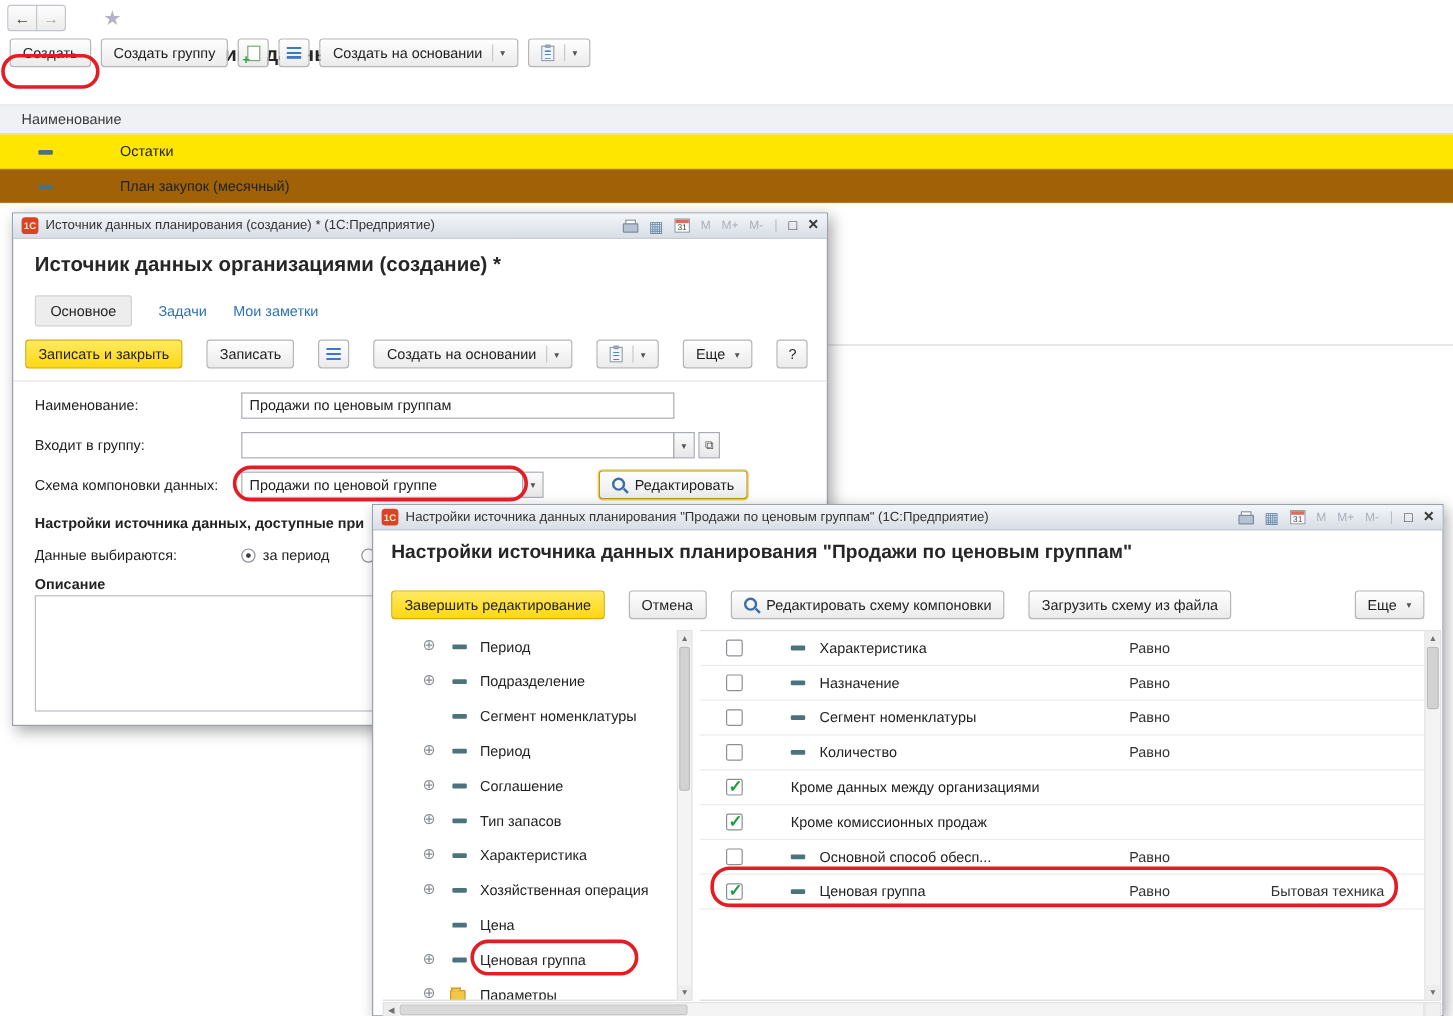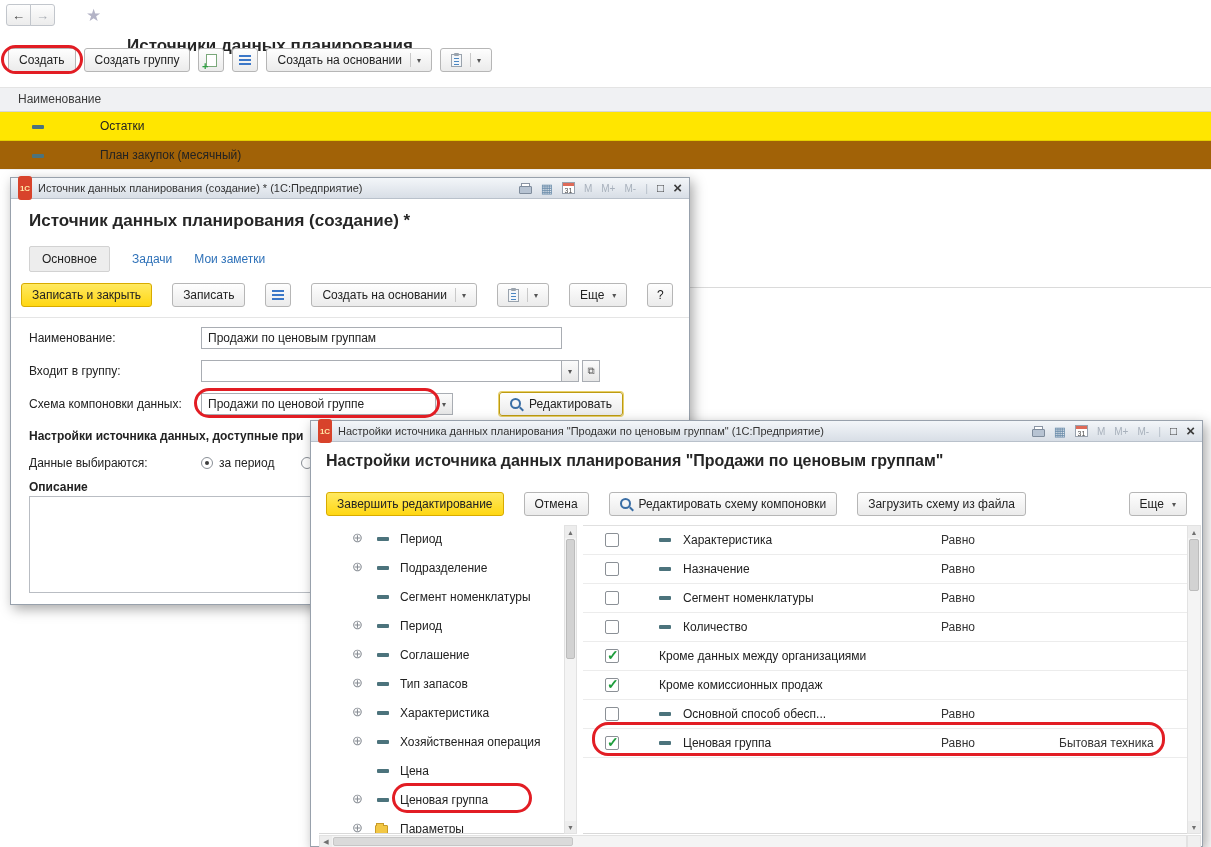--- a/index.html
+++ b/index.html
@@ -8,40 +8,40 @@
 
   
   .topbar{position:absolute;left:0;top:0;width:100%;height:34px;background:#fff;}
   .navgrp{position:absolute;left:6px;top:4px;display:flex;}
   .navbtn{width:25px;height:22px;border:1px solid #c2c6cc;background:linear-gradient(#fdfdfd,#ececec);display:flex;align-items:center;justify-content:center;font-size:13px;color:#444;}
   .navbtn.back{border-radius:3px 0 0 3px;}
   .navbtn.fwd{border-radius:0 3px 3px 0;margin-left:-1px;color:#a8adb4;}
   .star{position:absolute;left:86px;top:5px;font-size:17px;color:#b3b3c6;}
   .wtitle{position:absolute;left:127px;top:20px;font-size:17px;font-weight:bold;color:#262626;white-space:nowrap;margin-top:16px;}
 
-  .toolbar{position:absolute;left:0;top:46px;width:100%;height:28px;display:flex;align-items:center;gap:8px;padding-left:8px;text-align:center;}
+  .toolbar{position:absolute;left:0;top:30px;width:100%;height:28px;display:flex;align-items:center;gap:8px;padding-left:8px;text-align:center;}
   .btn{display:inline-flex;align-items:center;gap:6px;height:24px;padding:0 10px;background:linear-gradient(#fefefe,#ebebeb);border:1px solid #b6b6b6;border-radius:3px;font-size:12px;color:#222;white-space:nowrap;}
   .btn.icon-only{width:26px;padding:0;justify-content:center;}
   .btn .arr{font-size:8px;color:#555;margin-left:2px;}
   .btn .arrsep{font-size:8px;color:#555;margin-left:2px;padding-left:6px;border-left:1px solid #c9c9c9;height:14px;display:flex;align-items:center;}
   .btn.yellow{background:linear-gradient(#ffe961,#ffd713);border-color:#d8ab00;}
   .btn.default{border:1px solid #bd9b13;box-shadow:0 0 0 1px #e8d069;}
 
   .list-header{position:absolute;left:0;top:87px;width:100%;height:25px;background:#f0f1f3;border-top:1px solid #e4e4e4;border-bottom:1px solid #d6d6d6;line-height:23px;padding-left:18px;color:#3a3a3a;}
   .lrow{position:absolute;left:0;width:100%;height:29px;background:#a16207;border-bottom:1px solid #f0f0f0;}
   .lrow.hl{background:#ffe600;border-bottom:1px solid #e6cf00;}
   .lrow .dash, .trow .dash, .crow .dash{position:absolute;width:12px;height:4px;border-radius:1px;background:#4c737c;}
   .lrow .dash{left:32px;top:13px;}
   .lrow .txt{position:absolute;left:100px;top:7px;}
   .bg-sep{position:absolute;left:690px;top:287px;right:0;height:1px;background:#dadada;}
 
   
   .dlg{position:absolute;background:#fff;border:1px solid #98a1ac;box-shadow:3px 4px 12px rgba(0,0,0,.35);}
   .titlebar{height:21px;background:linear-gradient(#f3f6f9,#d8dee6);border-bottom:1px solid #b9c1cb;display:flex;align-items:center;padding:0 7px;gap:6px;}
-  .logo1c{width:14px;height:24px;min-width:14px;background:#d8432b;border-radius:3px;color:#ffe9a8;font-size:8px;font-weight:bold;display:flex;align-items:center;justify-content:center;}
+  .logo1c{width:14px;height:14px;min-width:14px;background:#d8432b;border-radius:3px;color:#ffe9a8;font-size:8px;font-weight:bold;display:flex;align-items:center;justify-content:center;}
   .ttext{flex:1;min-width:0;font-size:11px;color:#333;white-space:nowrap;overflow:hidden;text-overflow:ellipsis;}
   .tctrl{display:flex;align-items:center;gap:9px;}
   .ico-print{width:13px;height:11px;position:relative;}
   .ico-print::before{content:"";position:absolute;left:2px;top:0;width:7px;height:5px;background:#fff;border:1px solid #8a94a3;}
   .ico-print::after{content:"";position:absolute;left:0;right:0;bottom:0;height:6px;background:#b7c3d2;border:1px solid #7f8c9c;border-radius:1px;}
   .ico-grid{font-size:13px;line-height:13px;color:#6a8caa;}
   .ico-cal{width:13px;height:12px;border:1px solid #98a1ad;background:#fff;position:relative;}
   .ico-cal::before{content:"";position:absolute;top:0;left:0;right:0;height:3px;background:#de6a58;}
   .ico-cal::after{content:"31";position:absolute;bottom:-1px;left:0;right:0;text-align:center;font-size:7px;color:#444;}
   .mem{color:#a8b1bc;font-size:10px;}
@@ -170,21 +170,21 @@
         <span class="ico-cal"></span>
         <span class="mem">M</span>
         <span class="mem">M+</span>
         <span class="mem">M-</span>
         <span class="tsep">|</span>
         <span class="ico-max">□</span>
         <span class="ico-close">×</span>
       </span>
     </div>
     <div class="dbody">
-      <div class="dheading" style="left:18px;top:12px;">Источник данных планирования (создание) *</div>
+      <div class="dheading" style="left:18px;top:12px;">Источник данных организациями (создание) *</div>
 
       <div class="tabs">
         <span class="tab-active">Основное</span>
         <span class="tab-link">Задачи</span>
         <span class="tab-link">Мои заметки</span>
       </div>
 
       <div class="ftoolbar" style="left:10px;top:84px;">
         <div class="btn yellow">
             <span>Записать и закрыть</span>

